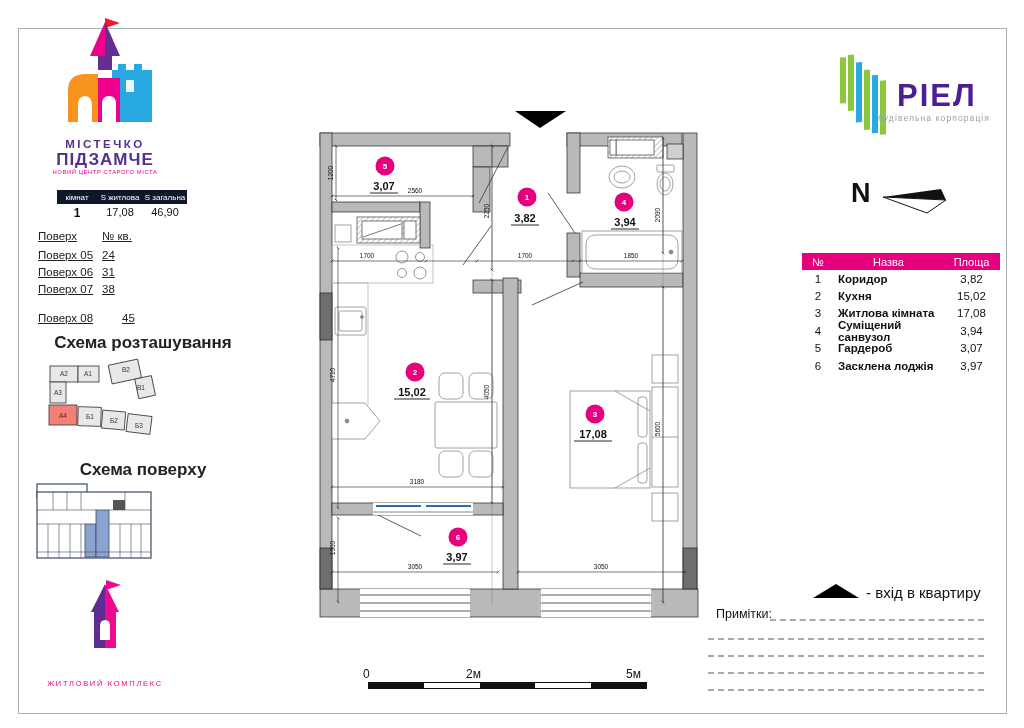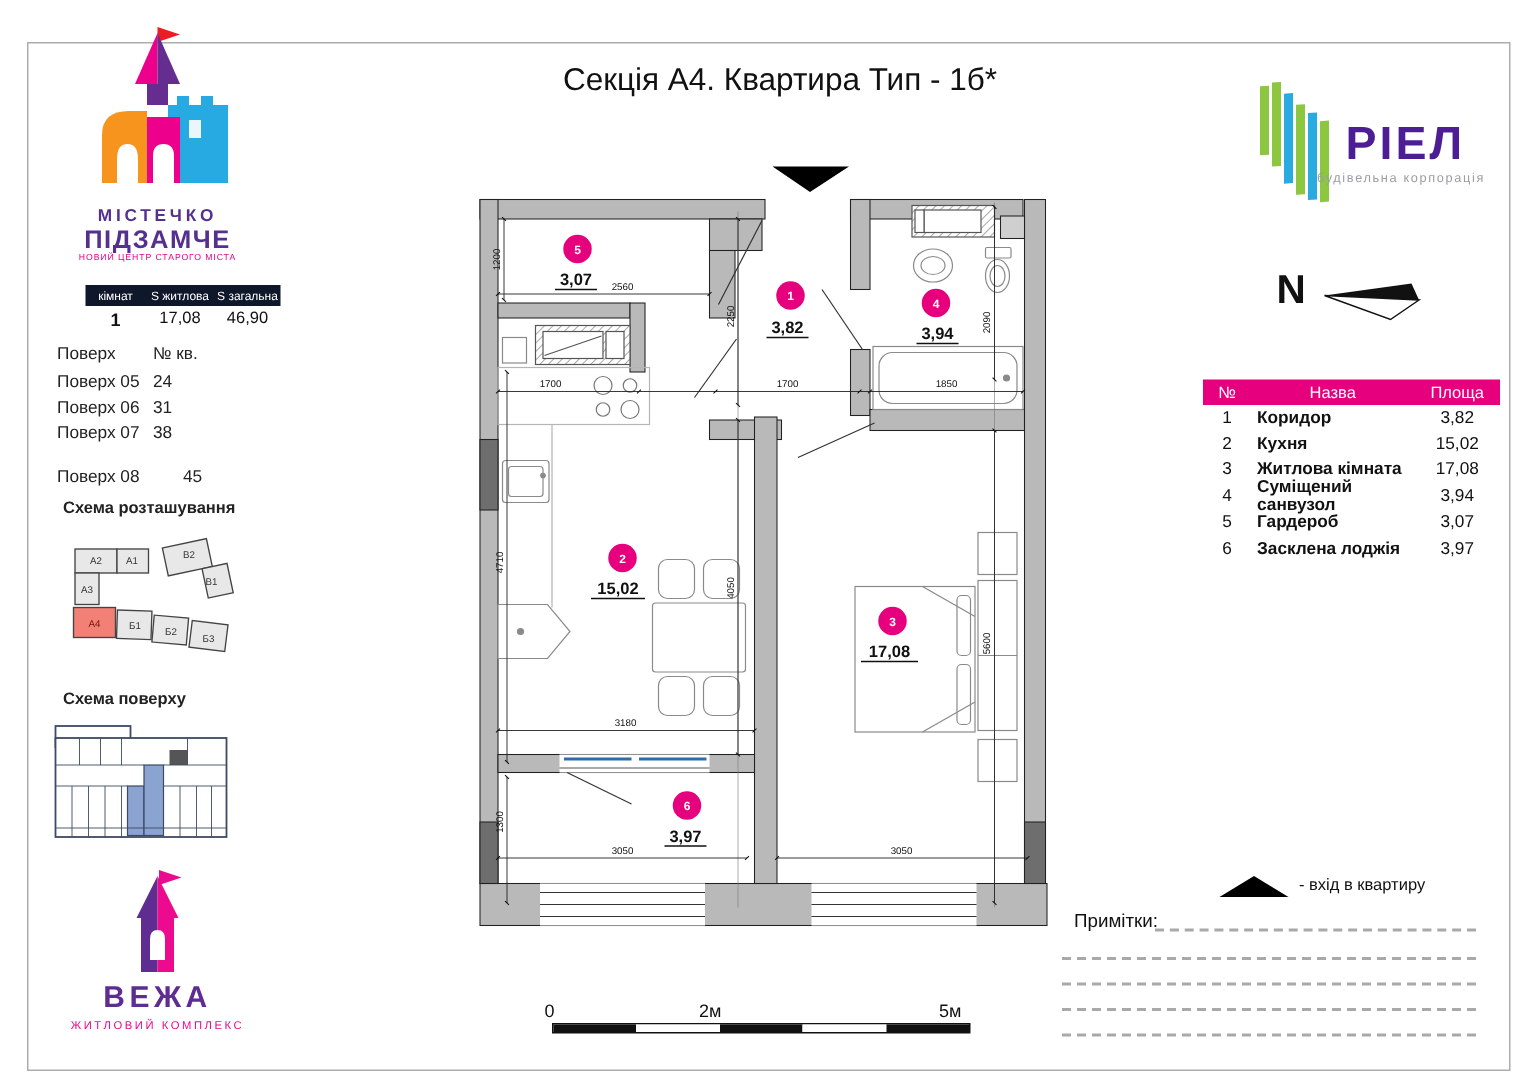--- a/index.html
+++ b/index.html
@@ -12,41 +12,41 @@
                letter-spacing:2.5px;color:#54308f;}
   #logo1-text2{left:40px;top:150px;width:130px;text-align:center;font-size:17px;font-weight:bold;
                letter-spacing:1px;color:#54308f;}
   #logo1-text3{left:40px;top:169px;width:130px;text-align:center;font-size:5.8px;letter-spacing:.6px;color:#ec008c;}
   #sum-head{left:57px;top:190px;width:130px;height:14px;background:#0f172a;color:#fff;display:flex;
             align-items:center;font-size:8px;}
   #sum-head span{display:inline-block;text-align:center;}
   .sc1{width:40px;} .sc2{width:46px;} .sc3{width:44px;}
   #sum-row{left:57px;top:206px;width:130px;display:flex;font-size:11px;}
   #sum-row .sc1{font-weight:bold;font-size:12px;}
-  .floors-row{left:38px;width:160px;display:flex;font-size:11.5px;color:#222;}
+  .floors-row{left:38px;width:160px;display:flex;font-size:11.5px;color:#222;text-decoration:underline;}
   .fl-c1{width:62px;} .fl-c2{padding-left:2px;}
-  .scheme-title{left:42px;width:180px;font-size:11px;font-weight:600;color:#222;}
+  .scheme-title{left:53px;width:180px;font-size:17px;font-weight:600;color:#222;text-align:center;}
   #logo3-text1{left:40px;top:654px;width:130px;text-align:center;font-size:20px;font-weight:bold;
                letter-spacing:3px;color:#5f2d91;}
   #logo3-text2{left:40px;top:679px;width:130px;text-align:center;font-size:7.5px;letter-spacing:1.7px;color:#ec0b8f;}
   
   #title{left:520px;top:42px;transform:translateX(-50%);white-space:nowrap;font-size:21px;color:#111;}
   
   #riel-name{left:897px;top:78px;font-size:31px;font-weight:bold;color:#4c1d95;letter-spacing:2px;}
   #riel-tag{left:878px;top:113px;font-size:8.5px;color:#9b9da0;letter-spacing:1.1px;}
   #compass-n{left:851px;top:178px;font-size:27px;font-weight:600;color:#111;}
   #rt{left:802px;top:253px;width:198px;}
   #rt .hd{display:flex;background:#e6007e;color:#fff;height:17px;align-items:center;font-size:11px;}
   #rt .row{display:flex;height:17.4px;align-items:center;font-size:11.5px;color:#111;}
   .rt1{width:32px;text-align:center;}
   .rt2{width:109px;}
   .hd .rt2{text-align:center;}
   .row .rt2{padding-left:4px;width:105px;font-weight:bold;}
   .rt3{width:57px;text-align:center;}
-  #entr-label{left:866px;top:584px;font-size:11px;color:#111;}
+  #entr-label{left:866px;top:584px;font-size:15px;color:#111;}
   #notes-label{left:716px;top:607px;font-size:12.5px;color:#111;}
   .dashline{border-top:2px dashed #a9a9a9;height:0;}
   
   #scalebar{left:362px;top:667px;width:292px;height:26px;}
   #scalebar .lbl{position:absolute;top:0;font-size:12px;color:#111;}
   #sb-track{position:absolute;left:6px;top:15px;width:277px;height:5px;border:1px solid #111;display:flex;}
   #sb-track span{height:100%;}
   svg text{font-family:"Liberation Sans",sans-serif;}
 </style>
 </head>
@@ -161,24 +161,22 @@
   </svg>
 
   <svg class="abs" style="left:58px;top:578px;" width="95" height="74" viewBox="0 0 95 74">
     <polygon points="48,2 63,7 48,12" fill="#ec0b8f"></polygon>
     <polygon points="47,6 47,34 33,34" fill="#5f2d91"></polygon>
     <polygon points="47,6 61,34 47,34" fill="#ec0b8f"></polygon>
     <rect x="36" y="34" width="11" height="36" fill="#5f2d91"></rect>
     <rect x="47" y="34" width="11" height="36" fill="#ec0b8f"></rect>
     <path d="M42,62 V48 Q42,42 47,42 Q52,42 52,48 V62 Z" fill="#fff"></path>
   </svg>
-  <div class="abs" id="logo3-text1">ВЕЖА</div>
   <div class="abs" id="logo3-text2">ЖИТЛОВИЙ КОМПЛЕКС</div>
 
-  <div class="abs" id="title">Секція А4. Квартира Тип - 1б*</div>
 
   <svg class="abs" style="left:834px;top:44px;" width="60" height="92" viewBox="0 0 60 92">
     <g rx="1">
       <rect x="6" y="14" width="6" height="46" fill="#8dc63f" transform="skewY(-4)"></rect>
       <rect x="14" y="12" width="6" height="56" fill="#8dc63f" transform="skewY(-4)"></rect>
       <rect x="22" y="20" width="6" height="60" fill="#29abe2" transform="skewY(-4)"></rect>
       <rect x="30" y="28" width="6" height="60" fill="#8dc63f" transform="skewY(-4)"></rect>
       <rect x="38" y="34" width="6" height="58" fill="#29abe2" transform="skewY(-4)"></rect>
       <rect x="46" y="40" width="6" height="54" fill="#8dc63f" transform="skewY(-4)"></rect>
     </g>

